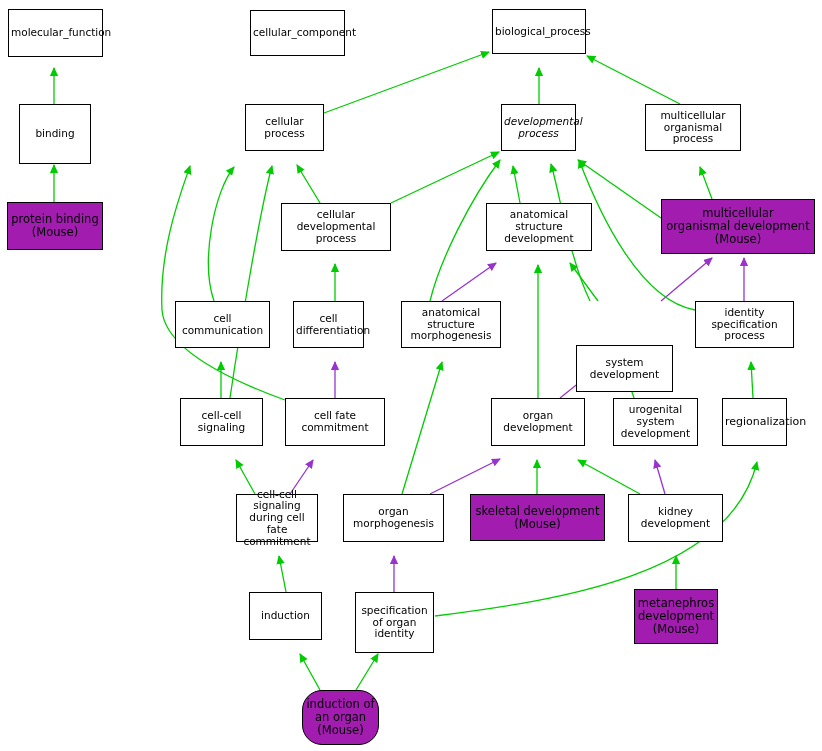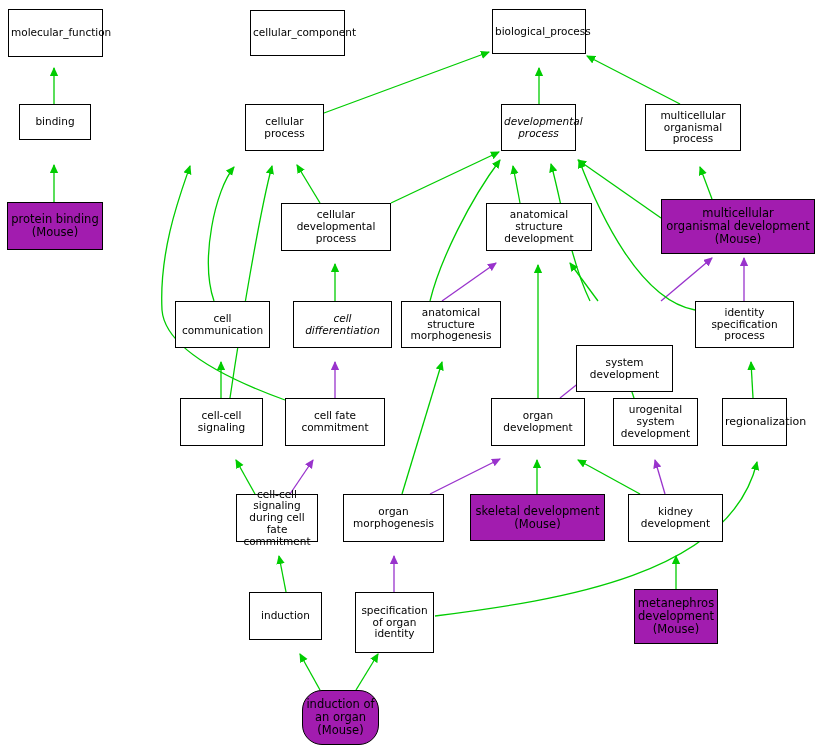--- a/index.html
+++ b/index.html
@@ -97,37 +97,37 @@
       <path d="M 394,592 L 394,556" fill="none" stroke="#9933cc" stroke-width="1.3" marker-end="url(#arrow-part_of)"></path>
       <path d="M 435,616 C 560,600 730,575 757,462" fill="none" stroke="#00cc00" stroke-width="1.3" marker-end="url(#arrow-is_a)"></path>
       <path d="M 676,589 L 676,556" fill="none" stroke="#00cc00" stroke-width="1.3" marker-end="url(#arrow-is_a)"></path>
       <path d="M 320,690 L 300,654" fill="none" stroke="#00cc00" stroke-width="1.3" marker-end="url(#arrow-is_a)"></path>
       <path d="M 356,690 L 378,654" fill="none" stroke="#00cc00" stroke-width="1.3" marker-end="url(#arrow-is_a)"></path>
     </svg>
   <div id="node-layer">
       <div class="go-node" style="left: 8px; top: 9px; width: 95px; height: 48px; font-size: 10.5px;"><span class="nlabel">molecular_function</span></div>
       <div class="go-node" style="left: 250px; top: 10px; width: 95px; height: 46px; font-size: 10.5px;"><span class="nlabel">cellular_component</span></div>
       <div class="go-node" style="left: 492px; top: 9px; width: 94px; height: 45px; font-size: 10.5px;"><span class="nlabel">biological_process</span></div>
-      <div class="go-node" style="left: 19px; top: 104px; width: 72px; height: 36px; font-size: 10.5px;"><span class="nlabel">binding</span></div>
+      <div class="go-node" style="left: 19px; top: 104px; width: 72px; height: 60px; font-size: 10.5px;"><span class="nlabel">binding</span></div>
       <div class="go-node" style="left: 245px; top: 104px; width: 79px; height: 47px; font-size: 10.5px;"><span class="nlabel">cellular process</span></div>
       <div class="go-node" style="left: 501px; top: 104px; width: 75px; height: 47px; font-size: 10.5px; font-style: italic;"><span class="nlabel">developmental
 process</span></div>
       <div class="go-node" style="left: 645px; top: 104px; width: 96px; height: 47px; font-size: 10.5px;"><span class="nlabel">multicellular
 organismal process</span></div>
       <div class="go-node highlight" style="left: 7px; top: 202px; width: 96px; height: 48px; font-size: 11.5px;"><span class="nlabel">protein binding
 (Mouse)</span></div>
       <div class="go-node" style="left: 281px; top: 203px; width: 110px; height: 48px; font-size: 10.5px;"><span class="nlabel">cellular developmental
 process</span></div>
       <div class="go-node" style="left: 486px; top: 203px; width: 106px; height: 48px; font-size: 10.5px;"><span class="nlabel">anatomical structure
 development</span></div>
       <div class="go-node highlight" style="left: 661px; top: 199px; width: 154px; height: 55px; font-size: 11.5px;"><span class="nlabel">multicellular
 organismal development
 (Mouse)</span></div>
       <div class="go-node" style="left: 175px; top: 301px; width: 95px; height: 47px; font-size: 10.5px;"><span class="nlabel">cell communication</span></div>
-      <div class="go-node" style="left: 293px; top: 301px; width: 99px; height: 47px; font-size: 10.5px; font-style: italic;"><span class="nlabel">cell differentiation</span></div>
+      <div class="go-node" style="left: 293px; top: 301px; width: 71px; height: 47px; font-size: 10.5px;"><span class="nlabel">cell differentiation</span></div>
       <div class="go-node" style="left: 401px; top: 301px; width: 100px; height: 47px; font-size: 10.5px;"><span class="nlabel">anatomical structure
 morphogenesis</span></div>
       <div class="go-node" style="left: 576px; top: 301px; width: 97px; height: 47px; font-size: 10.5px; margin-top: 44px;"><span class="nlabel">system development</span></div>
       <div class="go-node" style="left: 695px; top: 301px; width: 99px; height: 47px; font-size: 10.5px;"><span class="nlabel">identity specification
 process</span></div>
       <div class="go-node" style="left: 180px; top: 398px; width: 83px; height: 48px; font-size: 10.5px;"><span class="nlabel">cell-cell signaling</span></div>
       <div class="go-node" style="left: 285px; top: 398px; width: 100px; height: 48px; font-size: 10.5px;"><span class="nlabel">cell fate commitment</span></div>
       <div class="go-node" style="left: 491px; top: 398px; width: 94px; height: 48px; font-size: 10.5px;"><span class="nlabel">organ development</span></div>
       <div class="go-node" style="left: 613px; top: 398px; width: 85px; height: 48px; font-size: 10.5px;"><span class="nlabel">urogenital system
 development</span></div>

